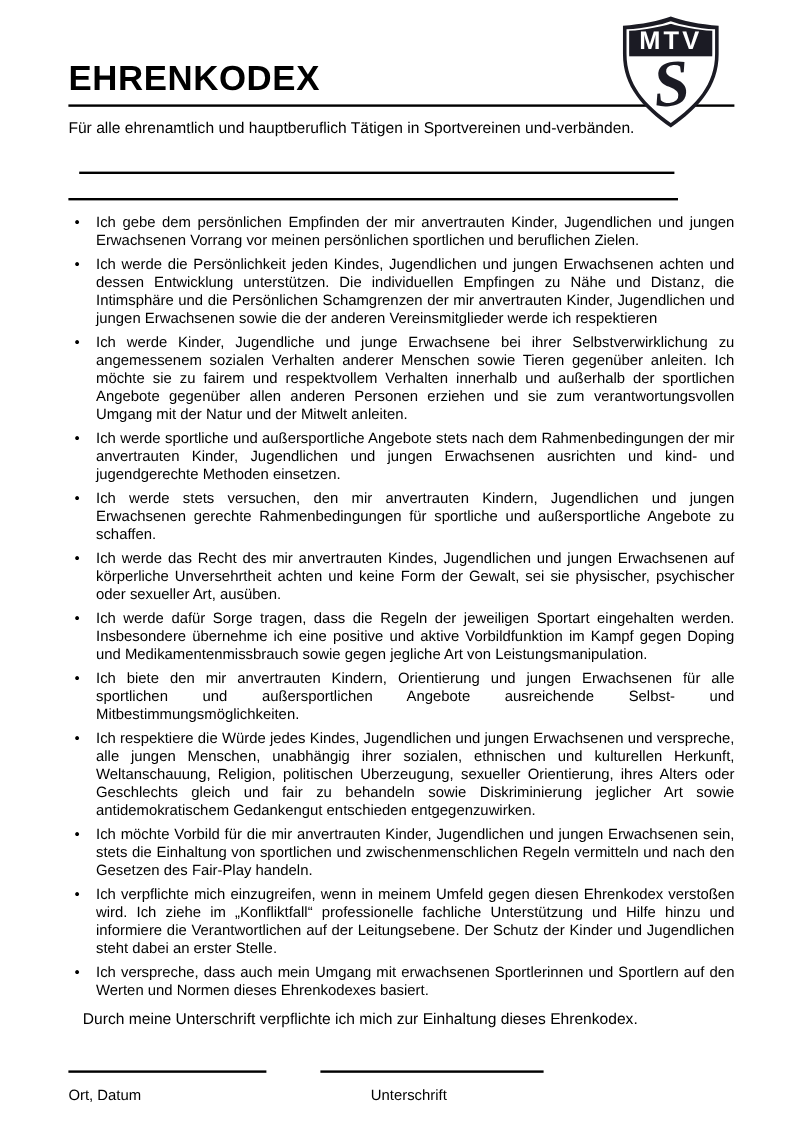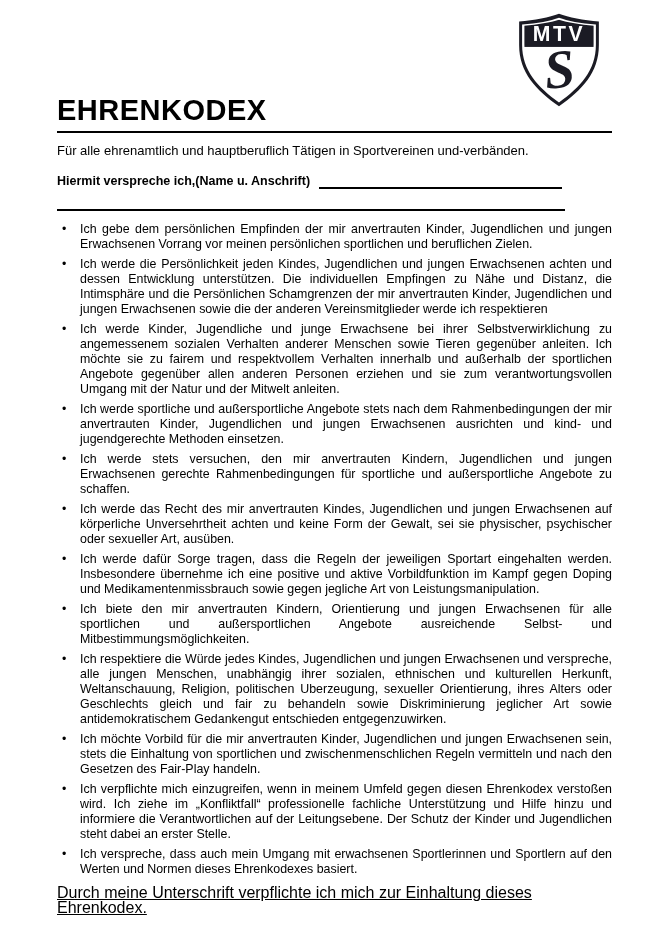--- a/index.html
+++ b/index.html
@@ -17,21 +17,21 @@
   .logo {
     position: absolute;
     top: 13px;
     right: 57px;
     width: 88px;
     height: 95px;
   }
   .logo svg { display: block; width: 100%; height: 100%; }
   .title {
     margin: 0;
-    padding-top: 96px;
+    padding-top: 52px;
     font-size: 29px;
     line-height: 1;
     font-weight: bold;
     letter-spacing: 0.5px;
   }
   .title-rule {
     border: none;
     border-top: 2px solid #000;
     margin: 6px 0 0 0;
   }
@@ -72,24 +72,23 @@
     padding-left: 23px;
     margin-bottom: 5px;
     text-align: justify;
   }
   .dot {
     position: absolute;
     left: 5px;
     top: 0;
   }
   .closing {
-    margin: 8px 0 0 0;
-    font-size: 16px;
+    margin: 8px 0 0 12px;
+    font-size: 13px;
     line-height: 15px;
-    text-decoration: underline;
   }
   .sig-row { display: flex; margin-top: 18px; }
   .sig-col-left { width: 165px; }
   .sig-col-right { width: 186px; margin-left: 45px; }
   .sig-line { border-bottom: 2px solid #000; height: 18px; }
   .sig-label { margin-top: 12px; font-size: 12.4px; }
   .sig-col-right .sig-label { padding-left: 42px; }
 </style>
 </head>
 <body>
@@ -112,21 +111,20 @@
       <text x="50" y="33" text-anchor="middle" font-family="Liberation Sans, DejaVu Sans, sans-serif" font-size="25" font-weight="bold" fill="#ffffff" letter-spacing="3">MTV</text>
     </svg>
   </div>
 
   <h1 class="title">EHRENKODEX</h1>
   <hr class="title-rule">
 
   <p class="subtitle">Für alle ehrenamtlich und hauptberuflich Tätigen in Sportvereinen und-verbänden.</p>
 
   <div class="promise-row">
-    <span>Hiermit verspreche ich,(Name u. Anschrift)</span>
     <span class="name-line"></span>
   </div>
   <div class="address-line"></div>
 
   <ul class="bullets">
     <li><span class="dot">•</span><span>Ich gebe dem persönlichen Empfinden der mir anvertrauten Kinder, Jugendlichen und jungen Erwachsenen Vorrang vor meinen persönlichen sportlichen und beruflichen Zielen.</span></li>
     <li><span class="dot">•</span><span>Ich werde die Persönlichkeit jeden Kindes, Jugendlichen und jungen Erwachsenen achten und dessen Entwicklung unterstützen. Die individuellen Empfingen zu Nähe und Distanz, die Intimsphäre und die Persönlichen Schamgrenzen der mir anvertrauten Kinder, Jugendlichen und jungen Erwachsenen sowie die der anderen Vereinsmitglieder werde ich respektieren</span></li>
     <li><span class="dot">•</span><span>Ich werde Kinder, Jugendliche und junge Erwachsene bei ihrer Selbstverwirklichung zu angemessenem sozialen Verhalten anderer Menschen sowie Tieren gegenüber anleiten. Ich möchte sie zu fairem und respektvollem Verhalten innerhalb und außerhalb der sportlichen Angebote gegenüber allen anderen Personen erziehen und sie zum verantwortungsvollen Umgang mit der Natur und der Mitwelt anleiten.</span></li>
     <li><span class="dot">•</span><span>Ich werde sportliche und außersportliche Angebote stets nach dem Rahmenbedingungen der mir anvertrauten Kinder, Jugendlichen und jungen Erwachsenen ausrichten und kind- und jugendgerechte Methoden einsetzen.</span></li>
     <li><span class="dot">•</span><span>Ich werde stets versuchen, den mir anvertrauten Kindern, Jugendlichen und jungen Erwachsenen gerechte Rahmenbedingungen für sportliche und außersportliche Angebote zu schaffen.</span></li>

